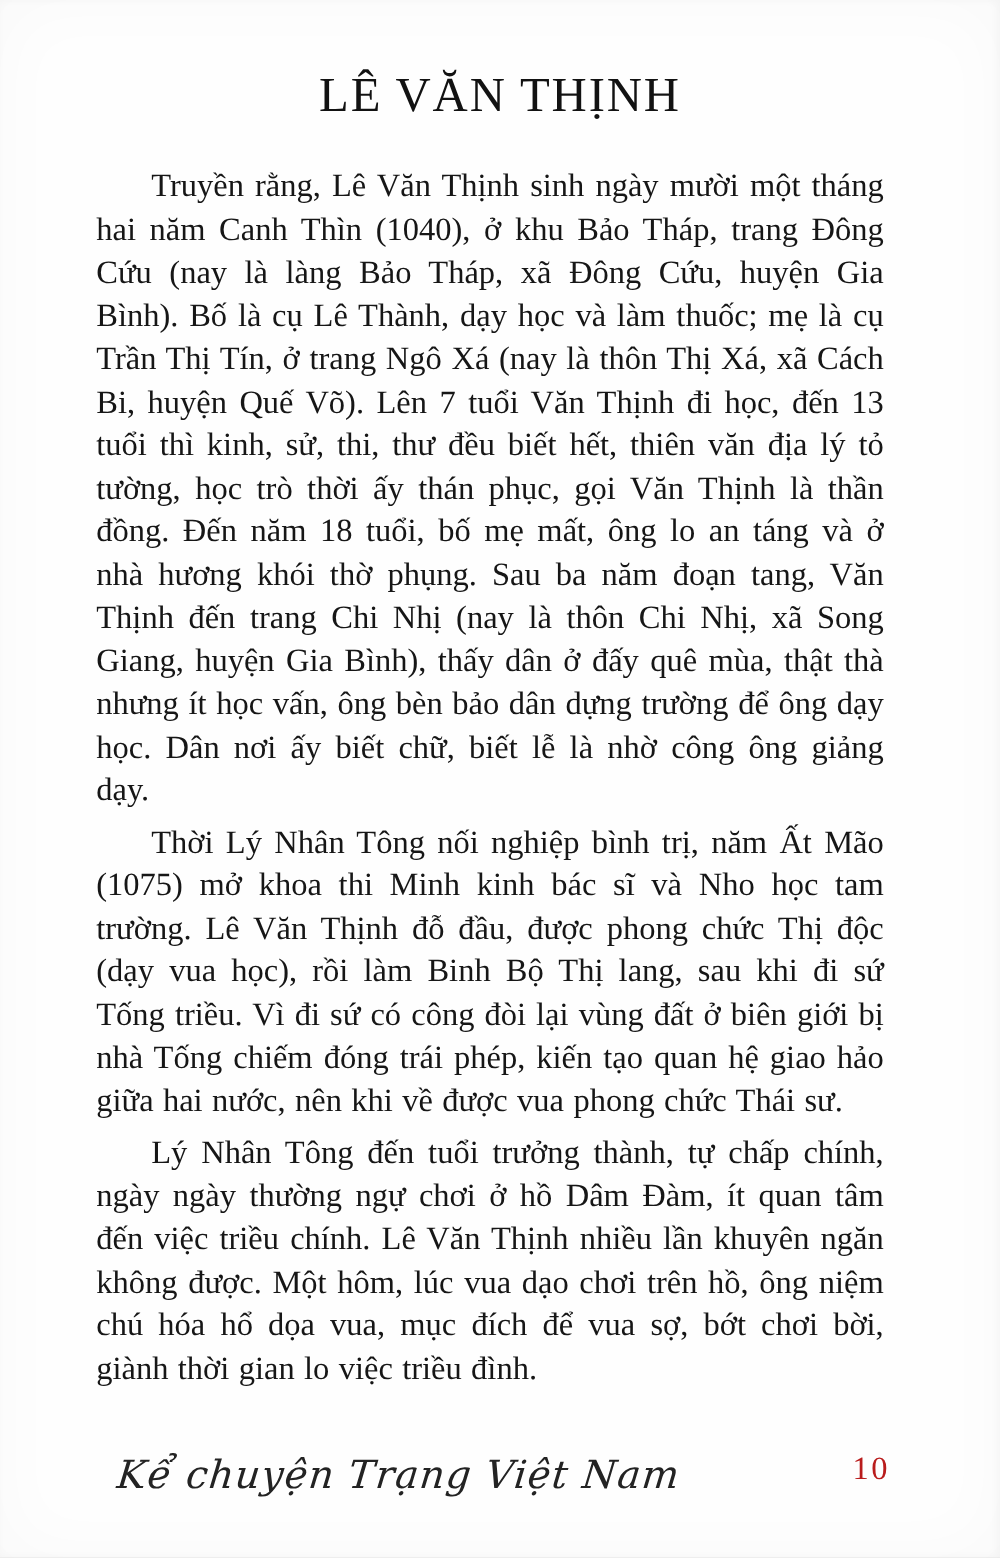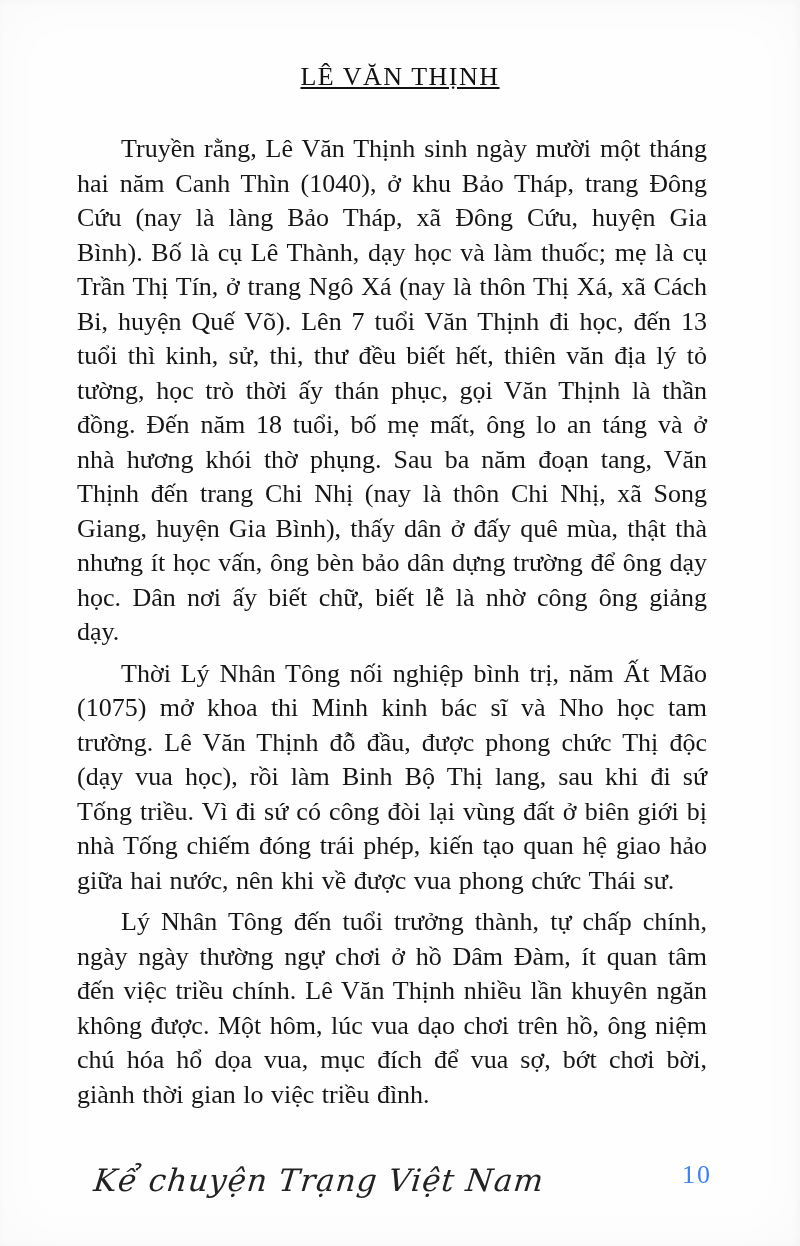--- a/index.html
+++ b/index.html
@@ -19,24 +19,23 @@
     overflow: hidden;
   }
   .chapter-title {
     margin-top: 58px;
     text-align: center;
     font-weight: normal;
     color: #121212;
   }
   .chapter-title .title-line {
     display: block;
-    font-size: 26px;
+    font-size: 39px;
     line-height: 38px;
     letter-spacing: 1.5px;
-    text-decoration: underline;
   }
   .body-text {
     width: 646px;
     margin: 36px auto 0 auto;
     font-size: 26px;
     line-height: 34.5px;
     text-align: justify;
     color: #161616;
   }
   .body-text p {
@@ -62,21 +61,21 @@
     color: #232323;
     transform: skewX(-6deg);
     transform-origin: left bottom;
   }
   .footer-page-number {
     position: absolute;
     right: 88px;
     bottom: 10px;
     font-size: 26px;
     letter-spacing: 2px;
-    color: #3b82f6;
+    color: #b91c1c;
   }
 </style>
 </head>
 <body>
 
 <div class="page">
 
   <h1 class="chapter-title">
     <span class="title-line">LÊ VĂN THỊNH</span>
   </h1>

